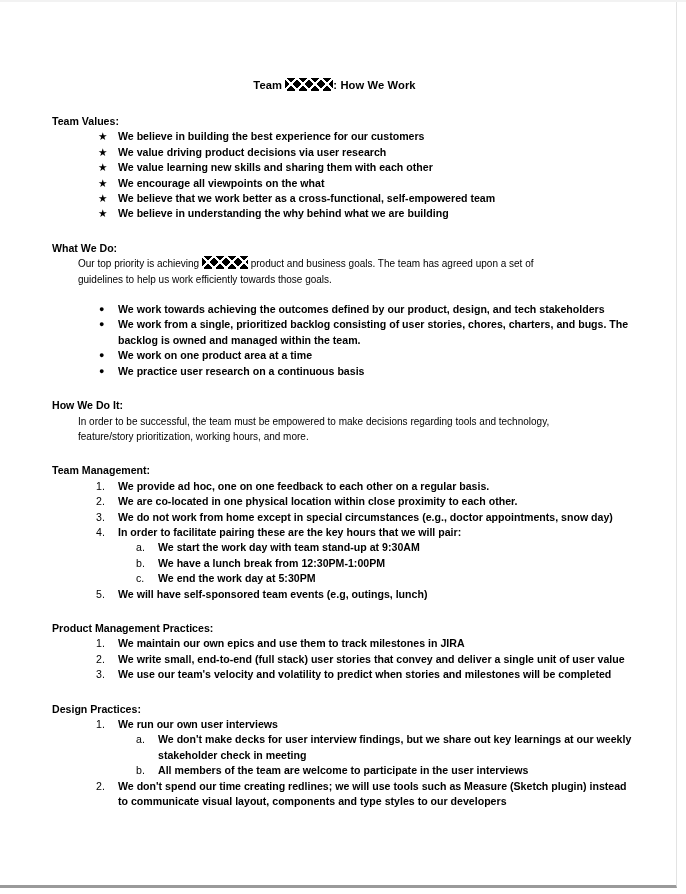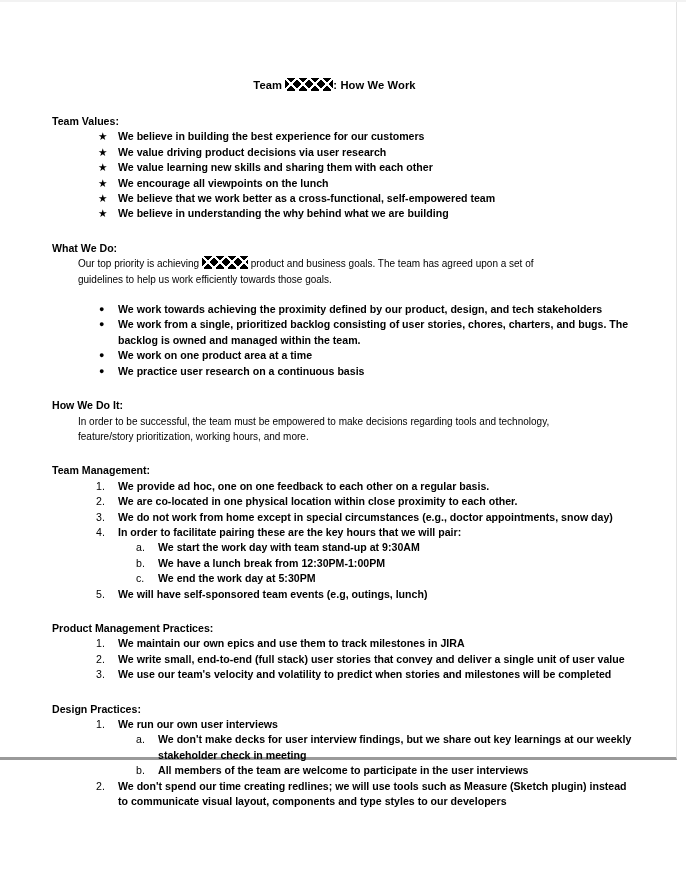--- a/index.html
+++ b/index.html
@@ -12,21 +12,21 @@
     height: 894px;
     overflow: hidden;
     font-family: "Liberation Sans", sans-serif;
     color: #000000;
   }
 
   
   #page-sheet {
     position: relative;
     width: 677px;
-    height: 760px;
+    height: 888px;
     background: #ffffff;
     border-right: 1px solid #e3e3e3;
     border-bottom: 3px solid #9a9a9a;
     box-sizing: border-box;
   }
   #page-top-rule {
     position: absolute;
     top: 0; left: 0;
     width: 686px;
     height: 2px;
@@ -192,21 +192,21 @@
         <li>
           <span class="marker">★</span>
           <span class="li-text">We value driving product decisions via user research</span>
         </li>
         <li>
           <span class="marker">★</span>
           <span class="li-text">We value learning new skills and sharing them with each other</span>
         </li>
         <li>
           <span class="marker">★</span>
-          <span class="li-text">We encourage all viewpoints on the lunch</span>
+          <span class="li-text">We encourage all viewpoints on the what</span>
         </li>
         <li>
           <span class="marker">★</span>
           <span class="li-text">We believe that we work better as a cross-functional, self-empowered team</span>
         </li>
         <li>
           <span class="marker">★</span>
           <span class="li-text">We believe in understanding the why behind what we are building</span>
         </li>
       </ul>
@@ -216,21 +216,21 @@
 
     <div class="section">
       <div class="sec-head">What We Do:</div>
       <div class="sec-para"><span>Our top priority is achieving </span><span class="redaction r-body"></span><span> product and business goals. The team has agreed upon a set of guidelines to help us work efficiently towards those goals.</span></div>
 
       <div class="gap-md"></div>
 
       <ul class="dot-list">
         <li class="w-xwide">
           <span class="marker">●</span>
-          <span class="li-text">We work towards achieving the proximity defined by our product, design, and tech stakeholders</span>
+          <span class="li-text">We work towards achieving the outcomes defined by our product, design, and tech stakeholders</span>
         </li>
         <li class="w-xwide">
           <span class="marker">●</span>
           <span class="li-text">We work from a single, prioritized backlog consisting of user stories, chores, charters, and bugs. The backlog is owned and managed within the team.</span>
         </li>
         <li class="w-xwide">
           <span class="marker">●</span>
           <span class="li-text">We work on one product area at a time</span>
         </li>
         <li class="w-xwide">

